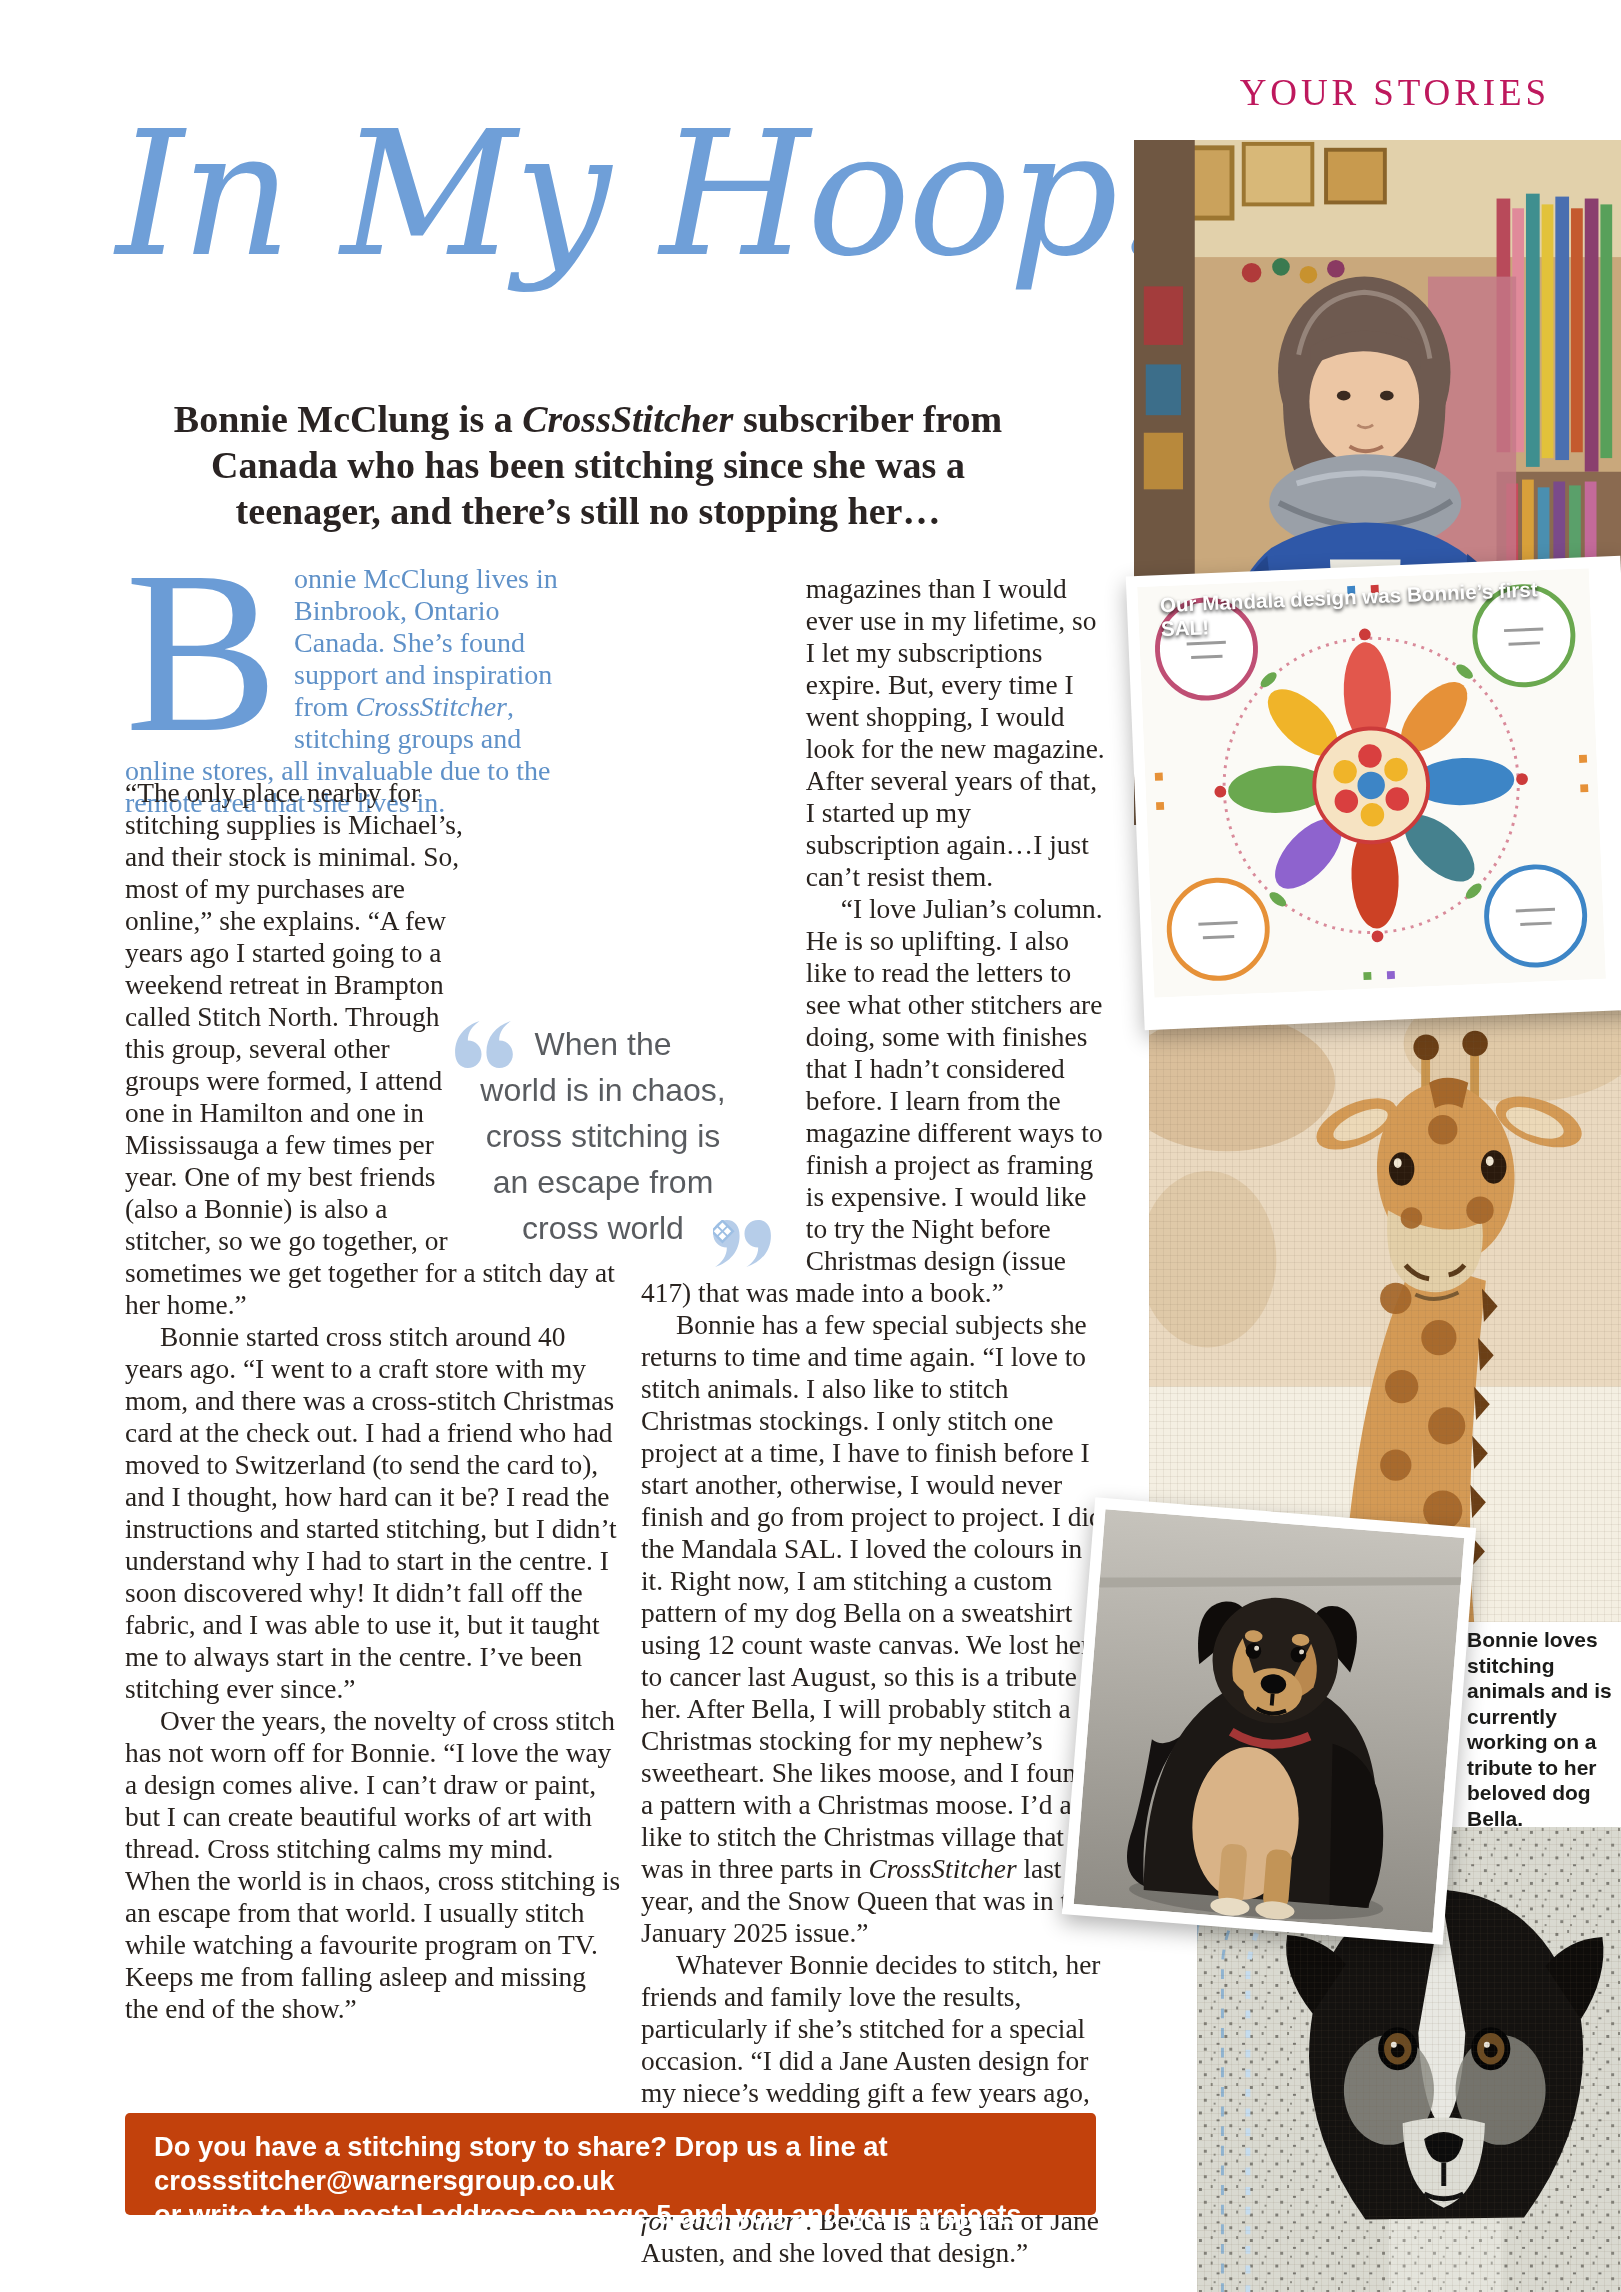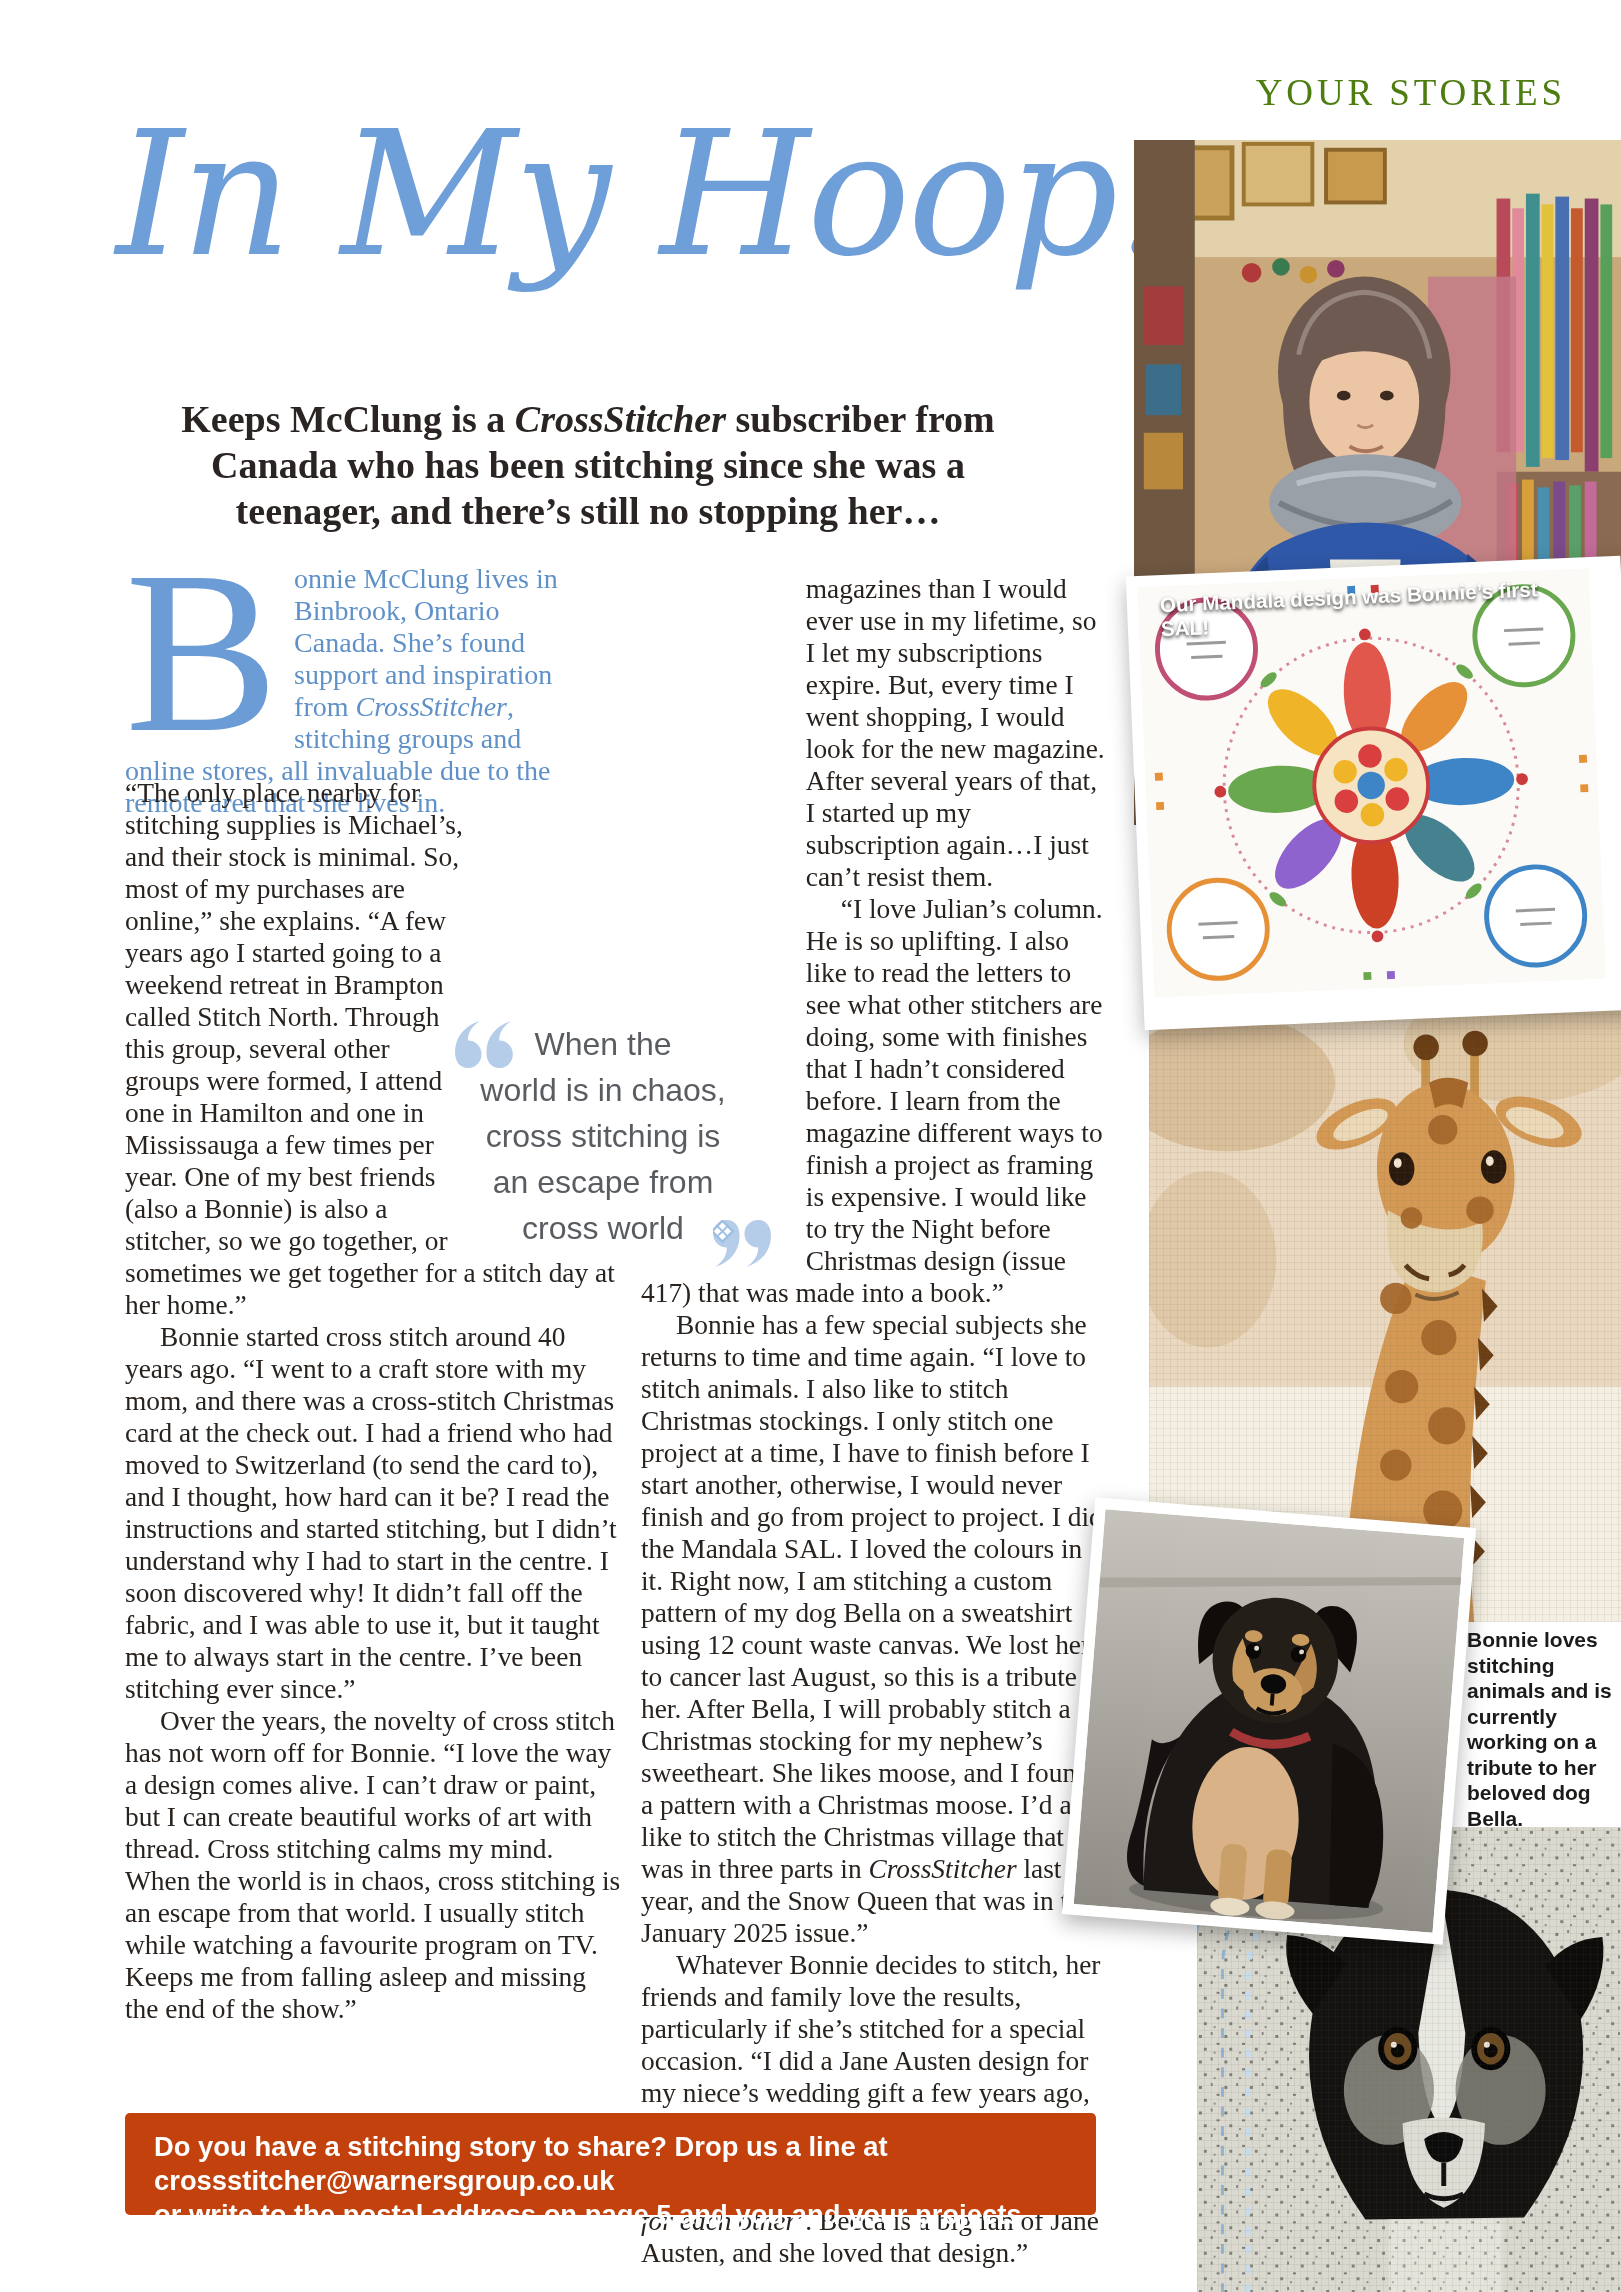--- a/index.html
+++ b/index.html
@@ -1,21 +1,21 @@
 <!DOCTYPE html>
 <html><head>
 <meta charset="utf-8">
 <style>
   html,body{margin:0;padding:0;background:#e8e8e8;}
   .page{position:relative;width:1621px;height:2293px;background:#ffffff;overflow:hidden;
         font-family:"Liberation Serif",serif;color:#272220;}
   i{font-style:italic;}
   p{margin:0;}
   
-  .kicker{position:absolute;top:71px;right:55px;font-size:37px;letter-spacing:3.9px;color:#4d7c0f;margin-left:20px;}
+  .kicker{position:absolute;top:71px;right:71px;font-size:37px;letter-spacing:3.9px;color:#be185d;margin-left:20px;}
   .title{position:absolute;left:116px;top:94px;margin:0;font-family:"DejaVu Serif",serif;
          font-style:italic;font-weight:normal;font-size:172px;letter-spacing:-2.9px;color:#6f9fd8;}
   .standfirst{position:absolute;left:147px;top:396px;width:882px;text-align:center;
               font-weight:bold;font-size:38px;line-height:46px;color:#2a2423;}
   
   .intro{position:absolute;left:125px;top:563px;width:472px;font-size:28px;line-height:32px;color:#5f91c8;}
   .dropcap{float:left;font-size:230px;line-height:172px;padding:3.9px 15.7px 0 0;color:#6b9cd6;}
   
   .col{position:absolute;font-size:27.4px;line-height:32px;color:#29231f;}
   .col-left{left:125px;top:777px;width:498px;}
@@ -57,21 +57,21 @@
 </head>
 <body>
 
 <div class="page">
 
   <div class="kicker">YOUR STORIES</div>
 
   <h1 class="title">In My Hoop...</h1>
 
   <div class="standfirst">
-    <div><span>Keeps McClung is a </span><i>CrossStitcher</i><span> subscriber from</span></div>
+    <div><span>Bonnie McClung is a </span><i>CrossStitcher</i><span> subscriber from</span></div>
     <div>Canada who has been stitching since she was a</div>
     <div>teenager, and there’s still no stopping her…</div>
   </div>
 
   <div class="intro">
     <span class="dropcap">B</span><span>onnie McClung lives in Binbrook, Ontario Canada. She’s found support and inspiration from </span><i>CrossStitcher</i><span>, stitching groups and online stores, all invaluable due to the remote area that she lives in.</span>
   </div>
 
   <div class="col col-left">
     <p><span class="spacer-l"></span><span>“The only place nearby for stitching supplies is Michael’s, and their stock is minimal. So, most of my purchases are online,” she explains. “A few years ago I started going to a weekend retreat in Brampton called Stitch North. Through this group, several other groups were formed, I attend one in Hamilton and one in Mississauga a few times per year. One of my best friends (also a Bonnie) is also a stitcher, so we go together, or sometimes we get together for a stitch day at her home.”</span></p>

